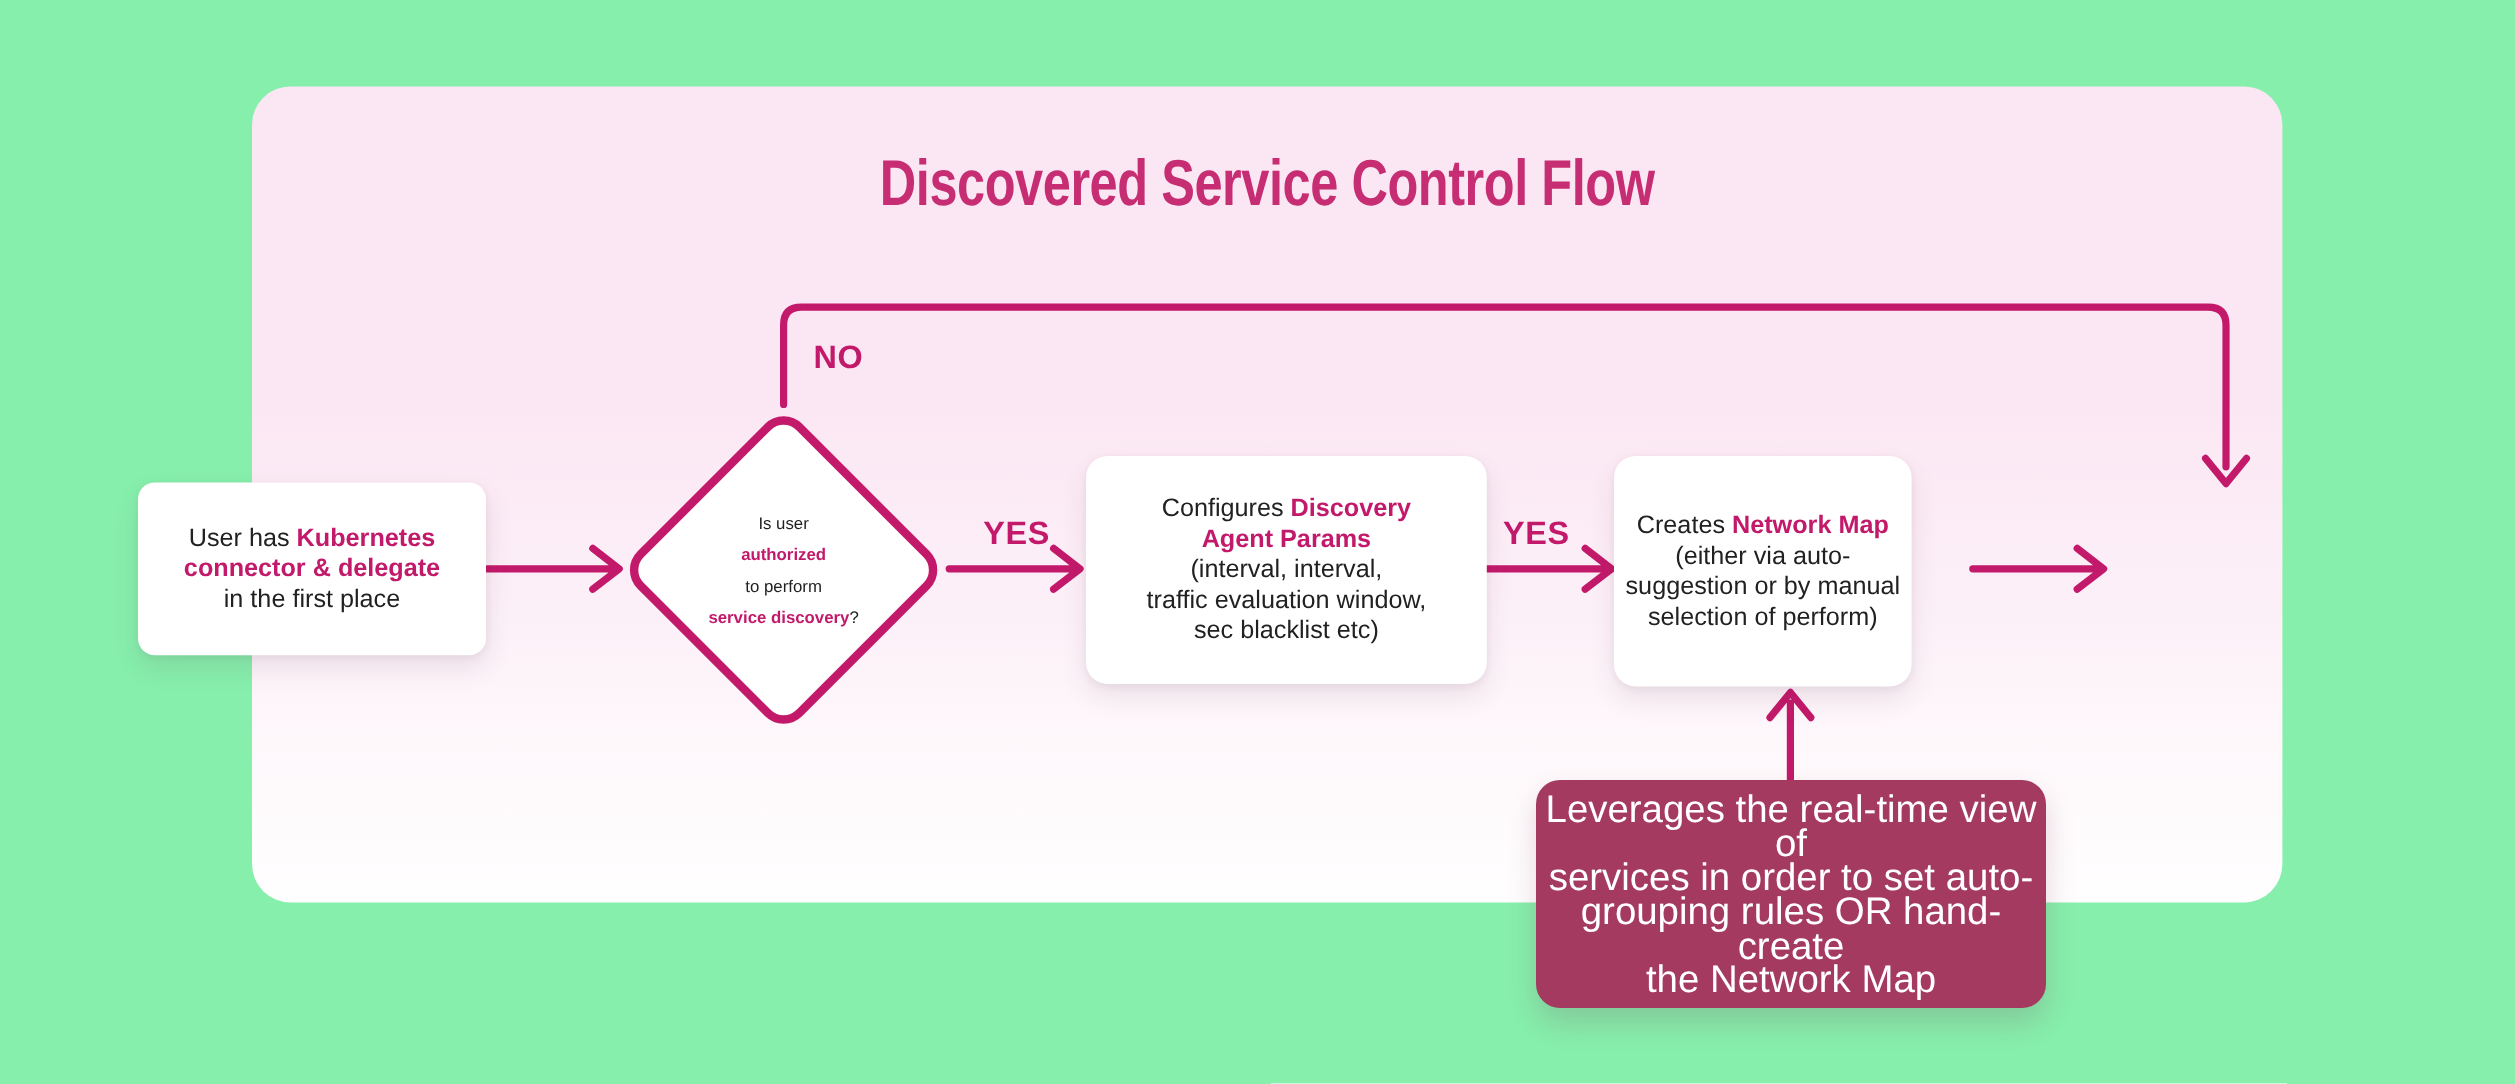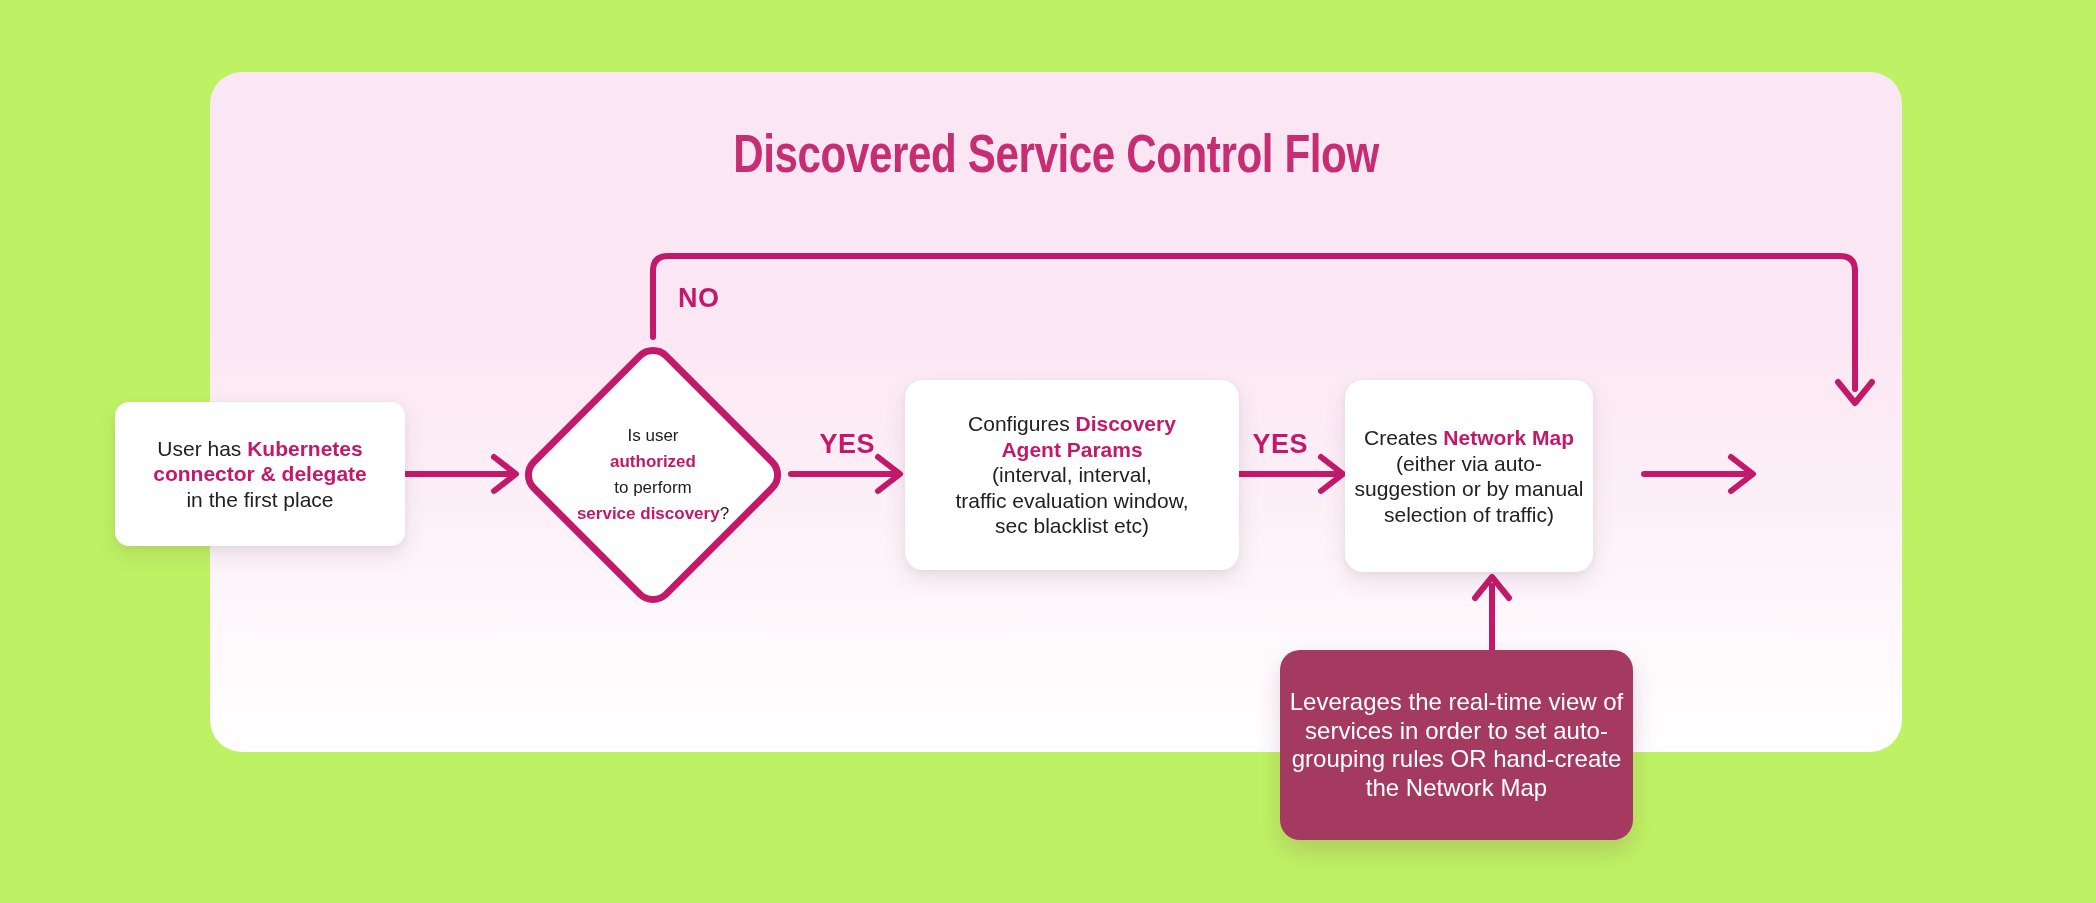--- a/index.html
+++ b/index.html
@@ -3,21 +3,21 @@
 <meta charset="utf-8">
 <style>
   * { margin: 0; padding: 0; box-sizing: border-box; }
   html, body { background: #ffffff; }
   body { font-family: "Liberation Sans", sans-serif; }
 
   .canvas {
     position: relative;
     width: 2096px;
     height: 903px;
-    background: #bef264;
+    background: #86efac;
     overflow: hidden;
   }
 
   .panel {
     position: absolute;
     left: 210px; top: 72px;
     width: 1692px; height: 680px;
     border-radius: 32px;
     background: linear-gradient(180deg,
       var(--panel-top, #FBE7F3) 0%,
@@ -102,39 +102,39 @@
     background: #ffffff;
     border: 7px solid var(--accent, #C3196B);
     border-radius: 22px;
     transform: rotate(45deg);
   }
   .diamond-text {
     position: absolute;
     left: 533px; top: 423px;
     width: 240px;
     text-align: center;
-    font-size: 17px;
+    font-size: 14px;
     line-height: 26px;
     color: var(--text, #212121);
   }
 
   .note {
     position: absolute;
     left: 1280px; top: 650px;
-    width: 353px; height: 190px;
+    width: 425px; height: 190px;
     background: var(--note-bg, #A43A60);
     border-radius: 20px;
     box-shadow: 0 12px 24px rgba(120, 40, 70, 0.18);
     display: flex;
     flex-direction: column;
     align-items: center;
     justify-content: center;
     text-align: center;
     color: var(--note-text, #ffffff);
-    font-size: 24px;
+    font-size: 32px;
     line-height: 28.5px;
   }
 </style>
 </head>
 <body>
 
 <div class="canvas">
 
   <div class="panel"></div>
 
@@ -172,21 +172,21 @@
       <div><span class="accent">Agent Params</span></div>
       <div><span>(interval, interval,</span></div>
       <div><span>traffic evaluation window,</span></div>
       <div><span>sec blacklist etc)</span></div>
     </div>
 
   <div class="node create">
       <div><span>Creates </span><span class="accent">Network Map</span></div>
       <div><span>(either via auto-</span></div>
       <div><span>suggestion or by manual</span></div>
-      <div><span>selection of traffic)</span></div>
+      <div><span>selection of perform)</span></div>
     </div>
 
 
   <div class="note">
       <div><span>Leverages the real-time view of</span></div>
       <div><span>services in order to set auto-</span></div>
       <div><span>grouping rules OR hand-create</span></div>
       <div><span>the Network Map</span></div>
     </div>
 

